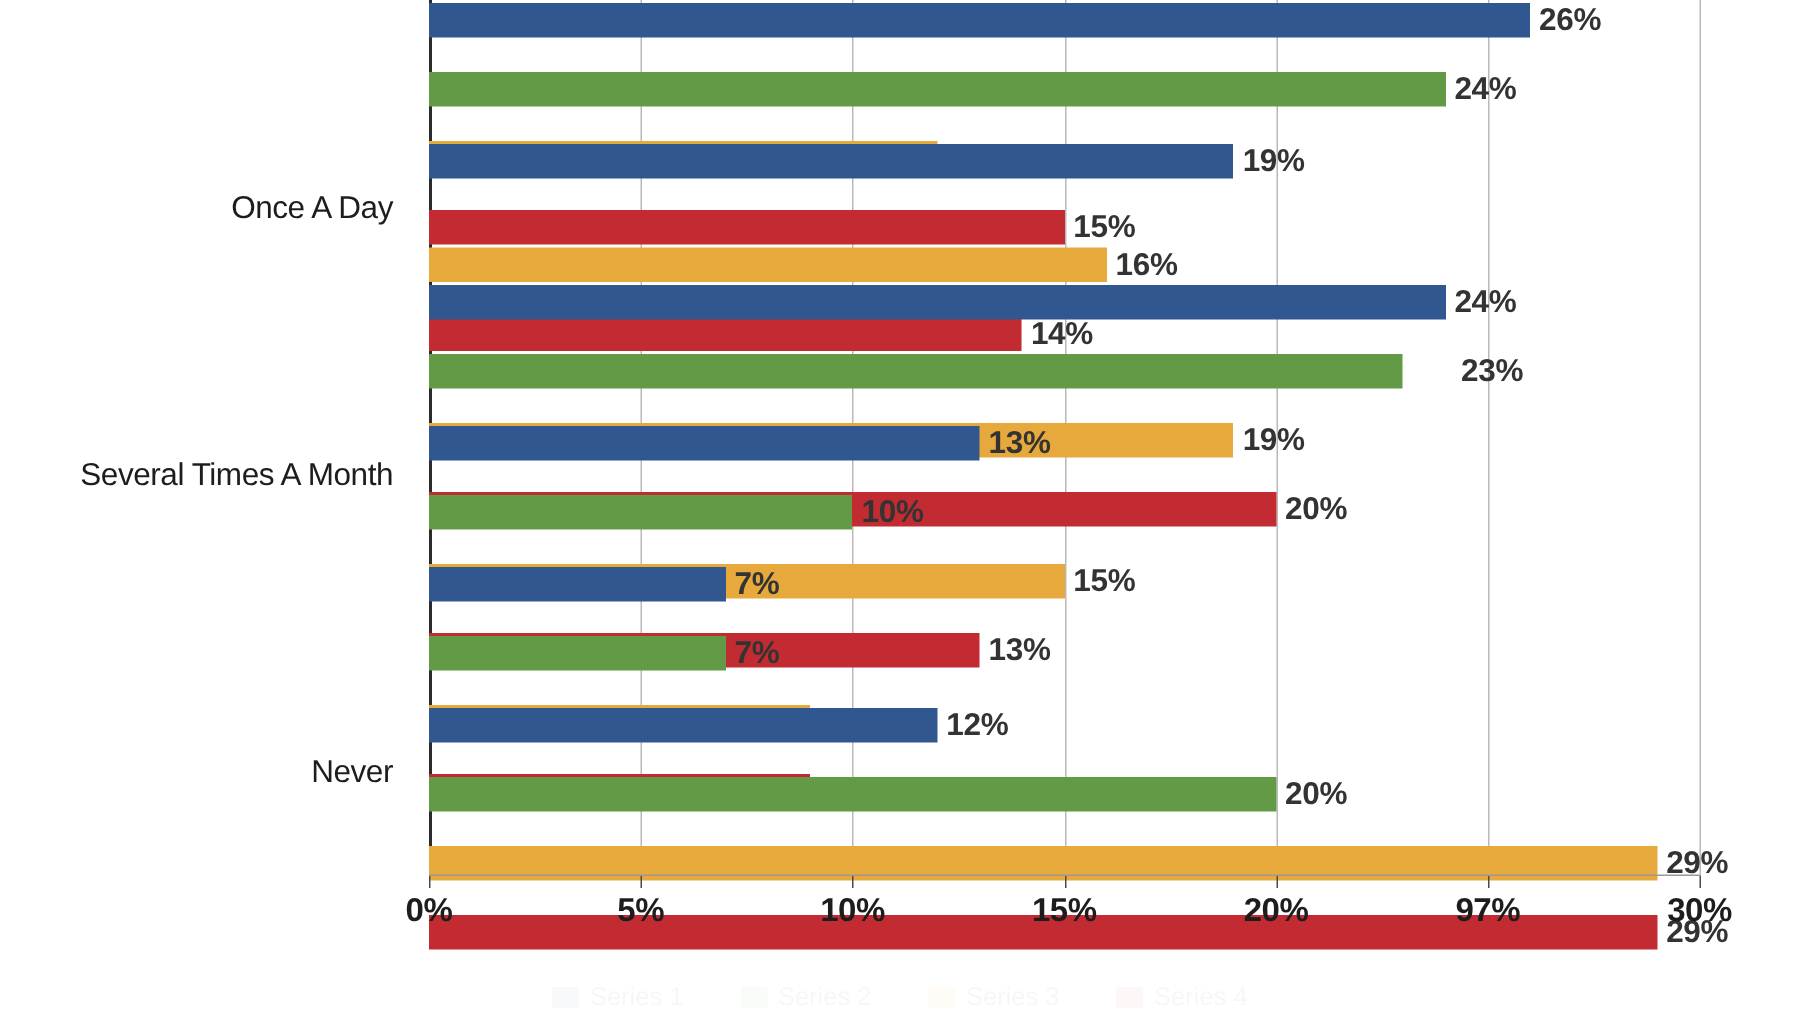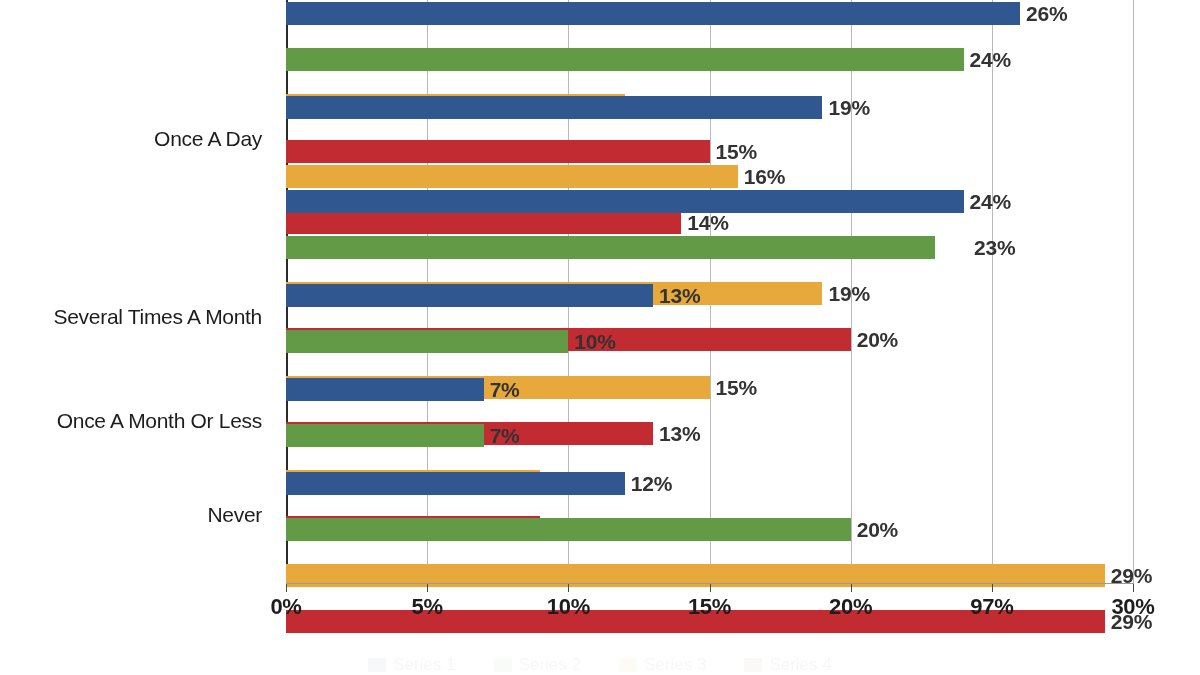--- a/index.html
+++ b/index.html
@@ -288,21 +288,20 @@
           </div>
         </div>
       </div>
   </div>
 
   <div class="axis-baseline"></div>
 
   <div class="cat-labels">
       <div class="cat-label" style="top: 127px;">Once A Day</div>
       <div class="cat-label" style="top: 305px;">Several Times A Month</div>
-      <div class="cat-label" style="top: 409px;">Once A Month Or Less</div>
       <div class="cat-label" style="top: 503px;">Never</div>
     </div>
 
   <div class="x-ticks">
       <div class="x-tick-mark" style="left: 0px;"></div>
       <div class="x-tick-label" style="left: 0px;">0%</div>
       <div class="x-tick-mark" style="left: 141.167px;"></div>
       <div class="x-tick-label" style="left: 141.167px;">5%</div>
       <div class="x-tick-mark" style="left: 282.333px;"></div>
       <div class="x-tick-label" style="left: 282.333px;">10%</div>

